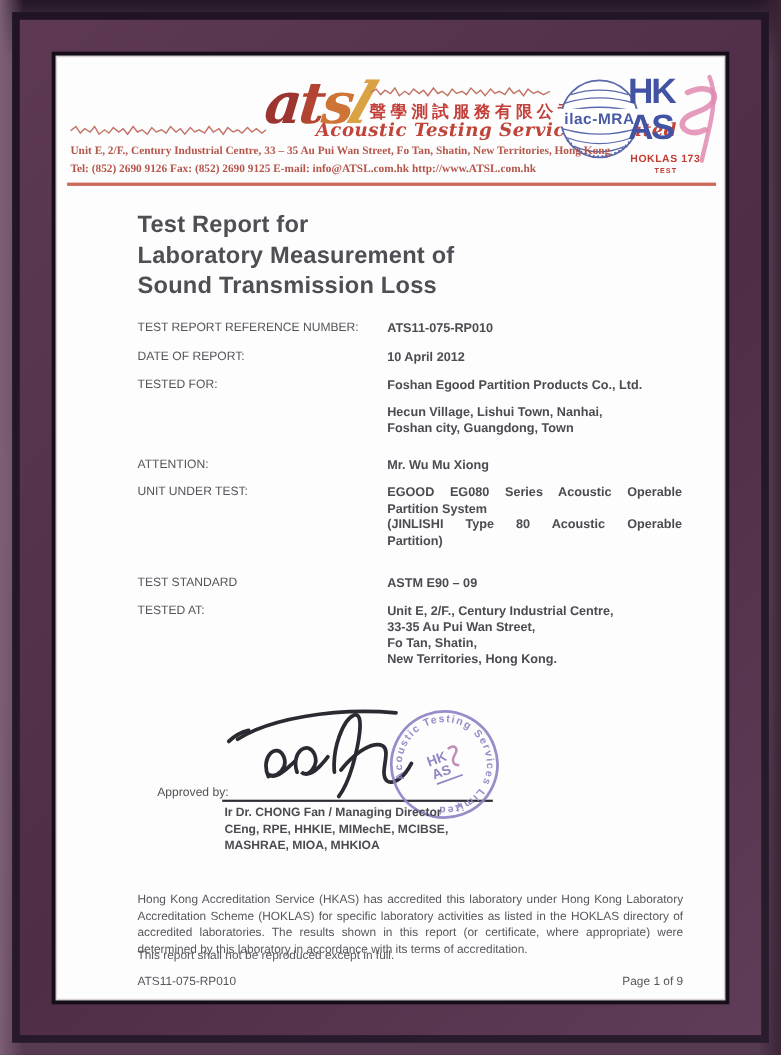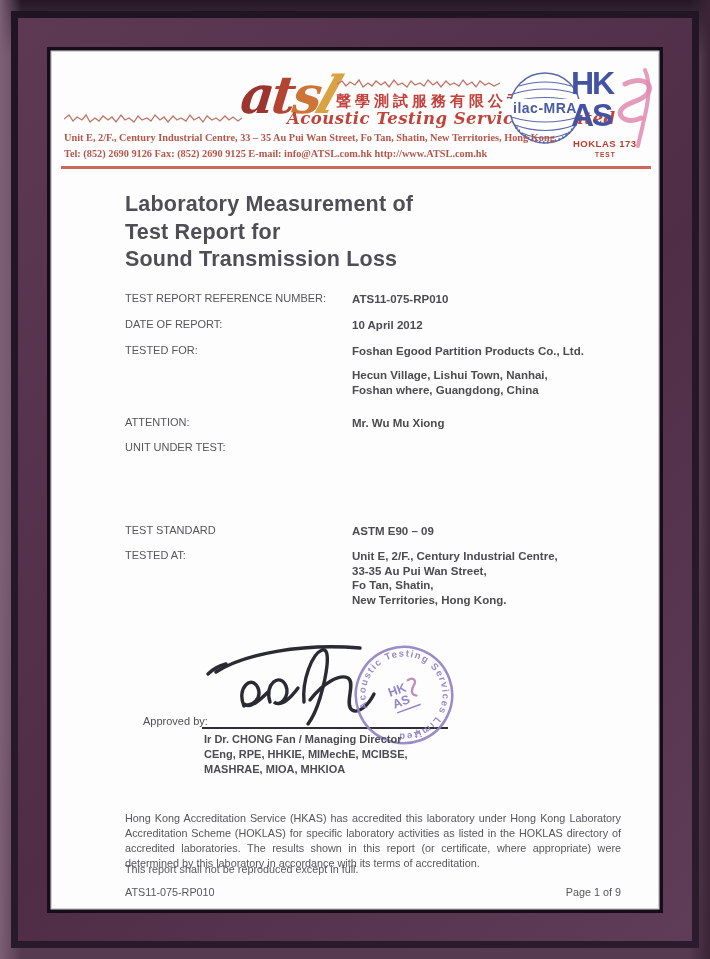--- a/index.html
+++ b/index.html
@@ -96,43 +96,49 @@
       <path d="M56,18 C74,10 86,18 78,28 C72,36 56,36 52,44 C48,52 60,58 72,52" fill="none" stroke="#e089b0" stroke-width="5" stroke-linecap="round" opacity="0.85"></path>
       <text x="4" y="81" font-size="9.5" font-weight="bold" fill="#c23b31" letter-spacing="0.5" font-family="Liberation Sans, sans-serif">HOKLAS 173</text>
       <text x="26" y="91" font-size="6.5" font-weight="bold" fill="#c23b31" letter-spacing="1" font-family="Liberation Sans, sans-serif">TEST</text>
     </svg>
 
     <div class="addr1">Unit E, 2/F., Century Industrial Centre, 33 – 35 Au Pui Wan Street, Fo Tan, Shatin, New Territories, Hong Kong</div>
     <div class="addr2">Tel: (852) 2690 9126     Fax: (852) 2690 9125     E-mail: info@ATSL.com.hk     http://www.ATSL.com.hk</div>
     <div class="redrule"></div>
 
     <div class="title">
+      <div>Test Report for</div>
       <div>Laboratory Measurement of</div>
-      <div>Test Report for</div>
       <div>Sound Transmission Loss</div>
     </div>
 
     <div class="lbl" style="top:240px">TEST REPORT REFERENCE NUMBER:</div>
     <div class="val" style="top:240px">ATS11-075-RP010</div>
 
     <div class="lbl" style="top:266px">DATE OF REPORT:</div>
     <div class="val" style="top:266px">10 April 2012</div>
 
     <div class="lbl" style="top:292px">TESTED FOR:</div>
     <div class="val" style="top:292px">Foshan Egood Partition Products Co., Ltd.</div>
 
     <div class="val" style="top:316px">
       <div>Hecun Village, Lishui Town, Nanhai,</div>
-      <div>Foshan where, Guangdong, China</div>
+      <div>Foshan city, Guangdong, Town</div>
     </div>
 
     <div class="lbl" style="top:364px">ATTENTION:</div>
     <div class="val" style="top:364px">Mr. Wu Mu Xiong</div>
 
     <div class="lbl" style="top:389px">UNIT UNDER TEST:</div>
+    <div class="val" style="top:389px">
+      <div class="jl">EGOOD EG080 Series Acoustic Operable</div>
+      <div>Partition System</div>
+      <div class="jl">(JINLISHI Type 80 Acoustic Operable</div>
+      <div>Partition)</div>
+    </div>
 
     <div class="lbl" style="top:472px">TEST STANDARD</div>
     <div class="val" style="top:472px">ASTM E90 – 09</div>
 
     <div class="lbl" style="top:497px">TESTED AT:</div>
     <div class="val" style="top:497px">
       <div>Unit E, 2/F., Century Industrial Centre,</div>
       <div>33-35 Au Pui Wan Street,</div>
       <div>Fo Tan, Shatin,</div>
       <div>New Territories, Hong Kong.</div>

